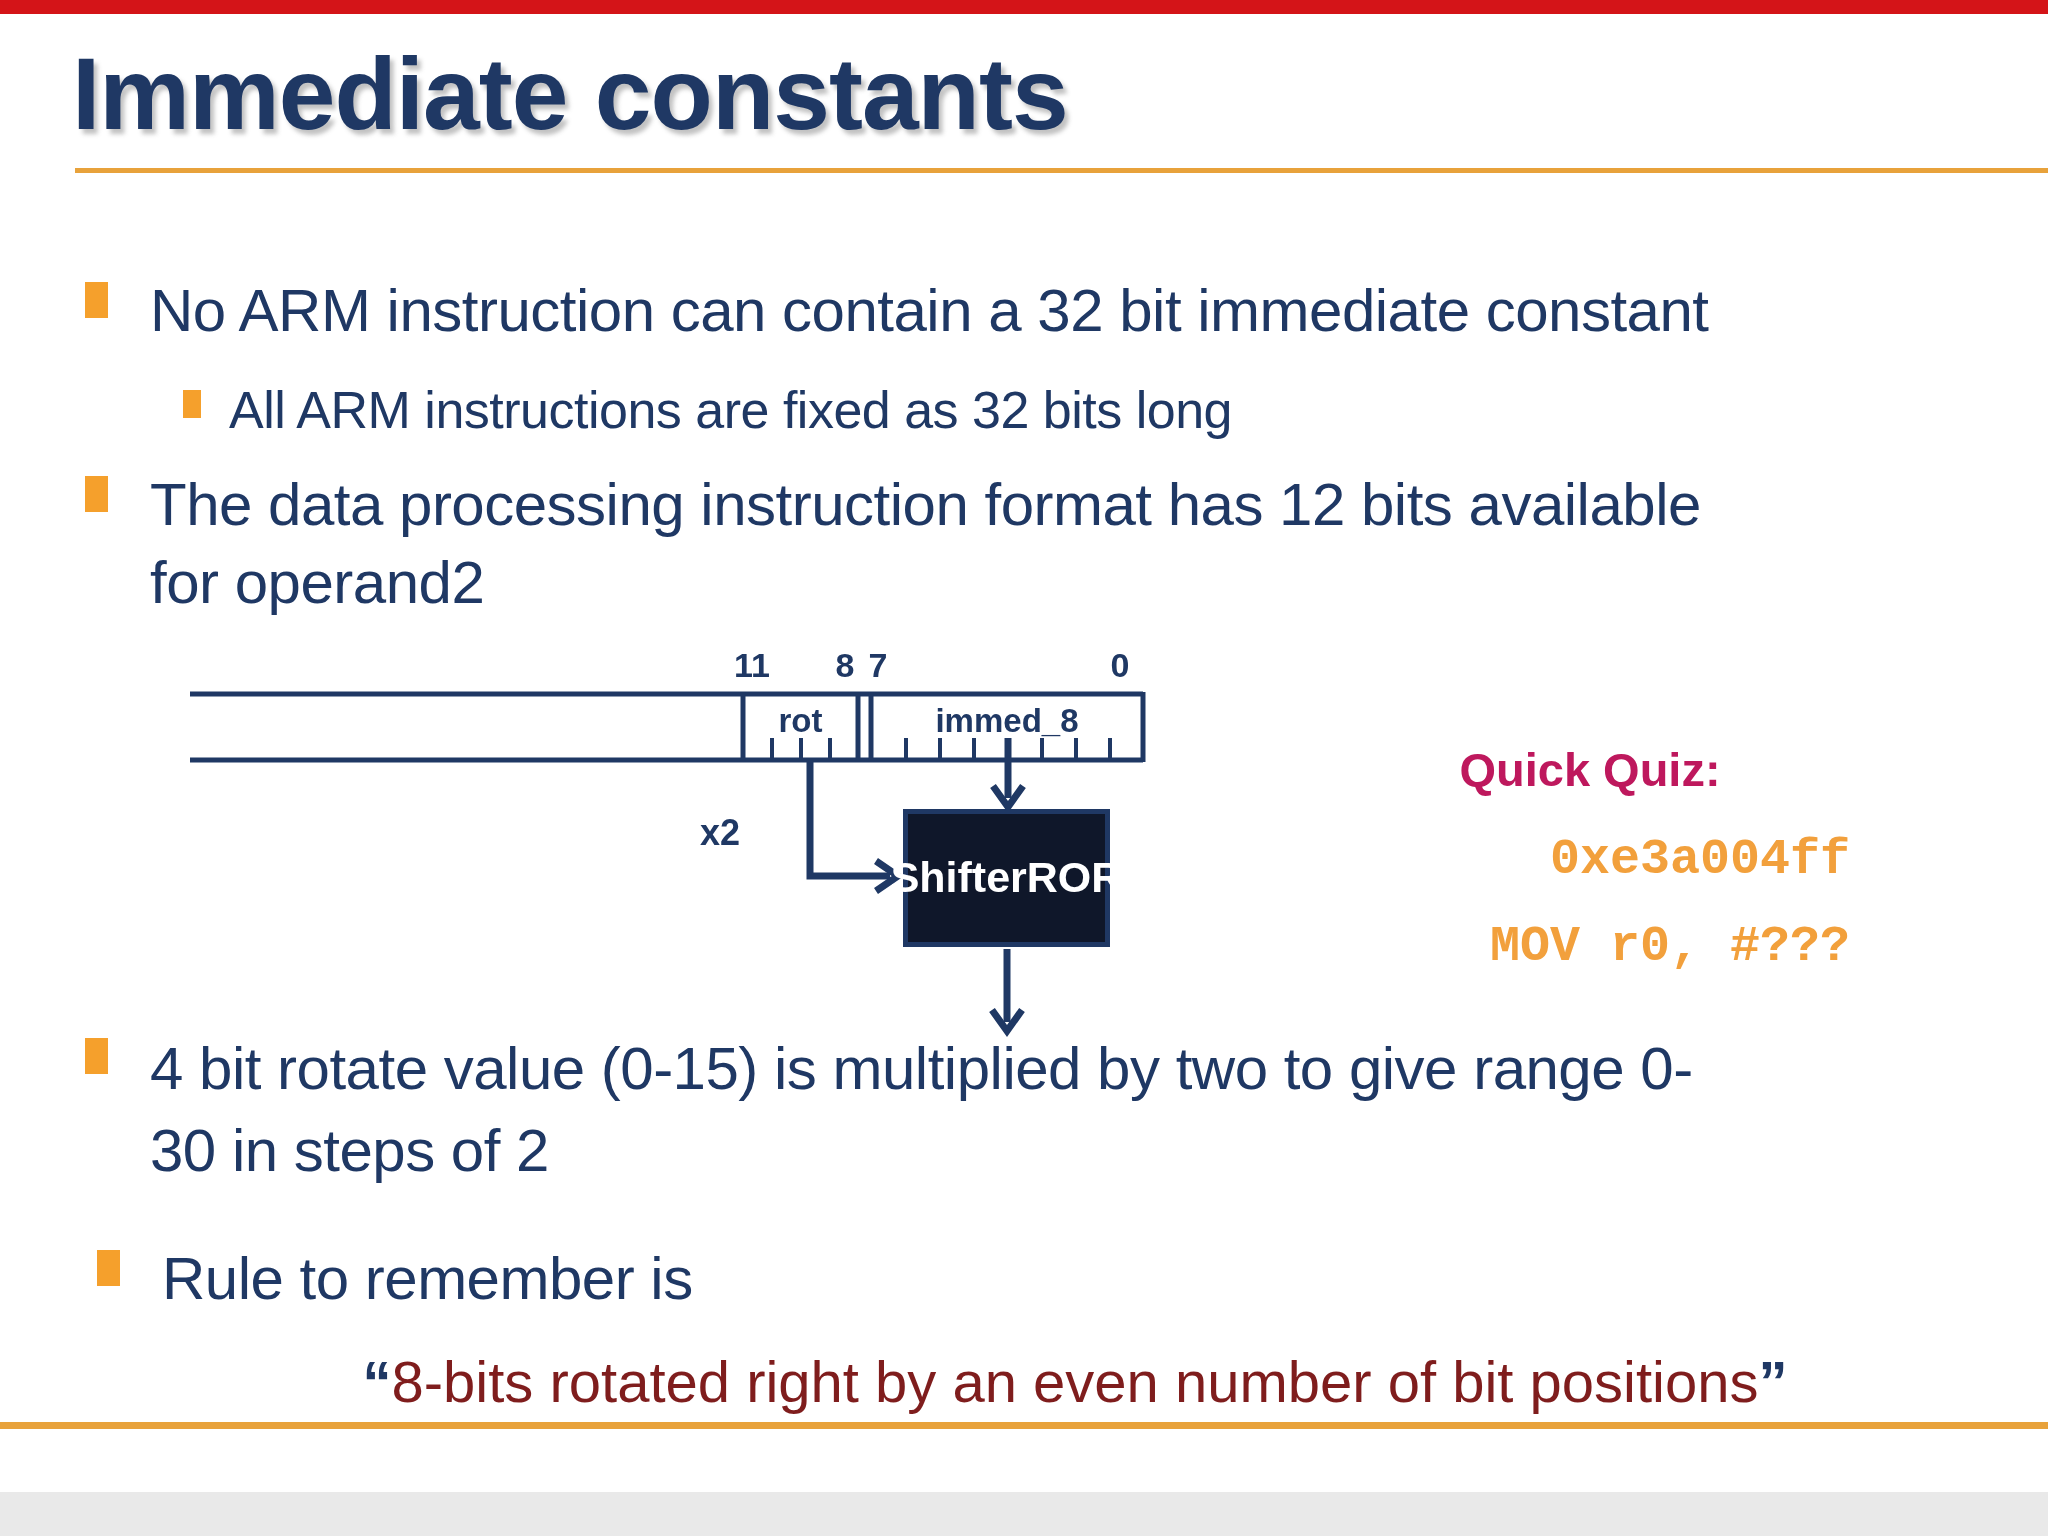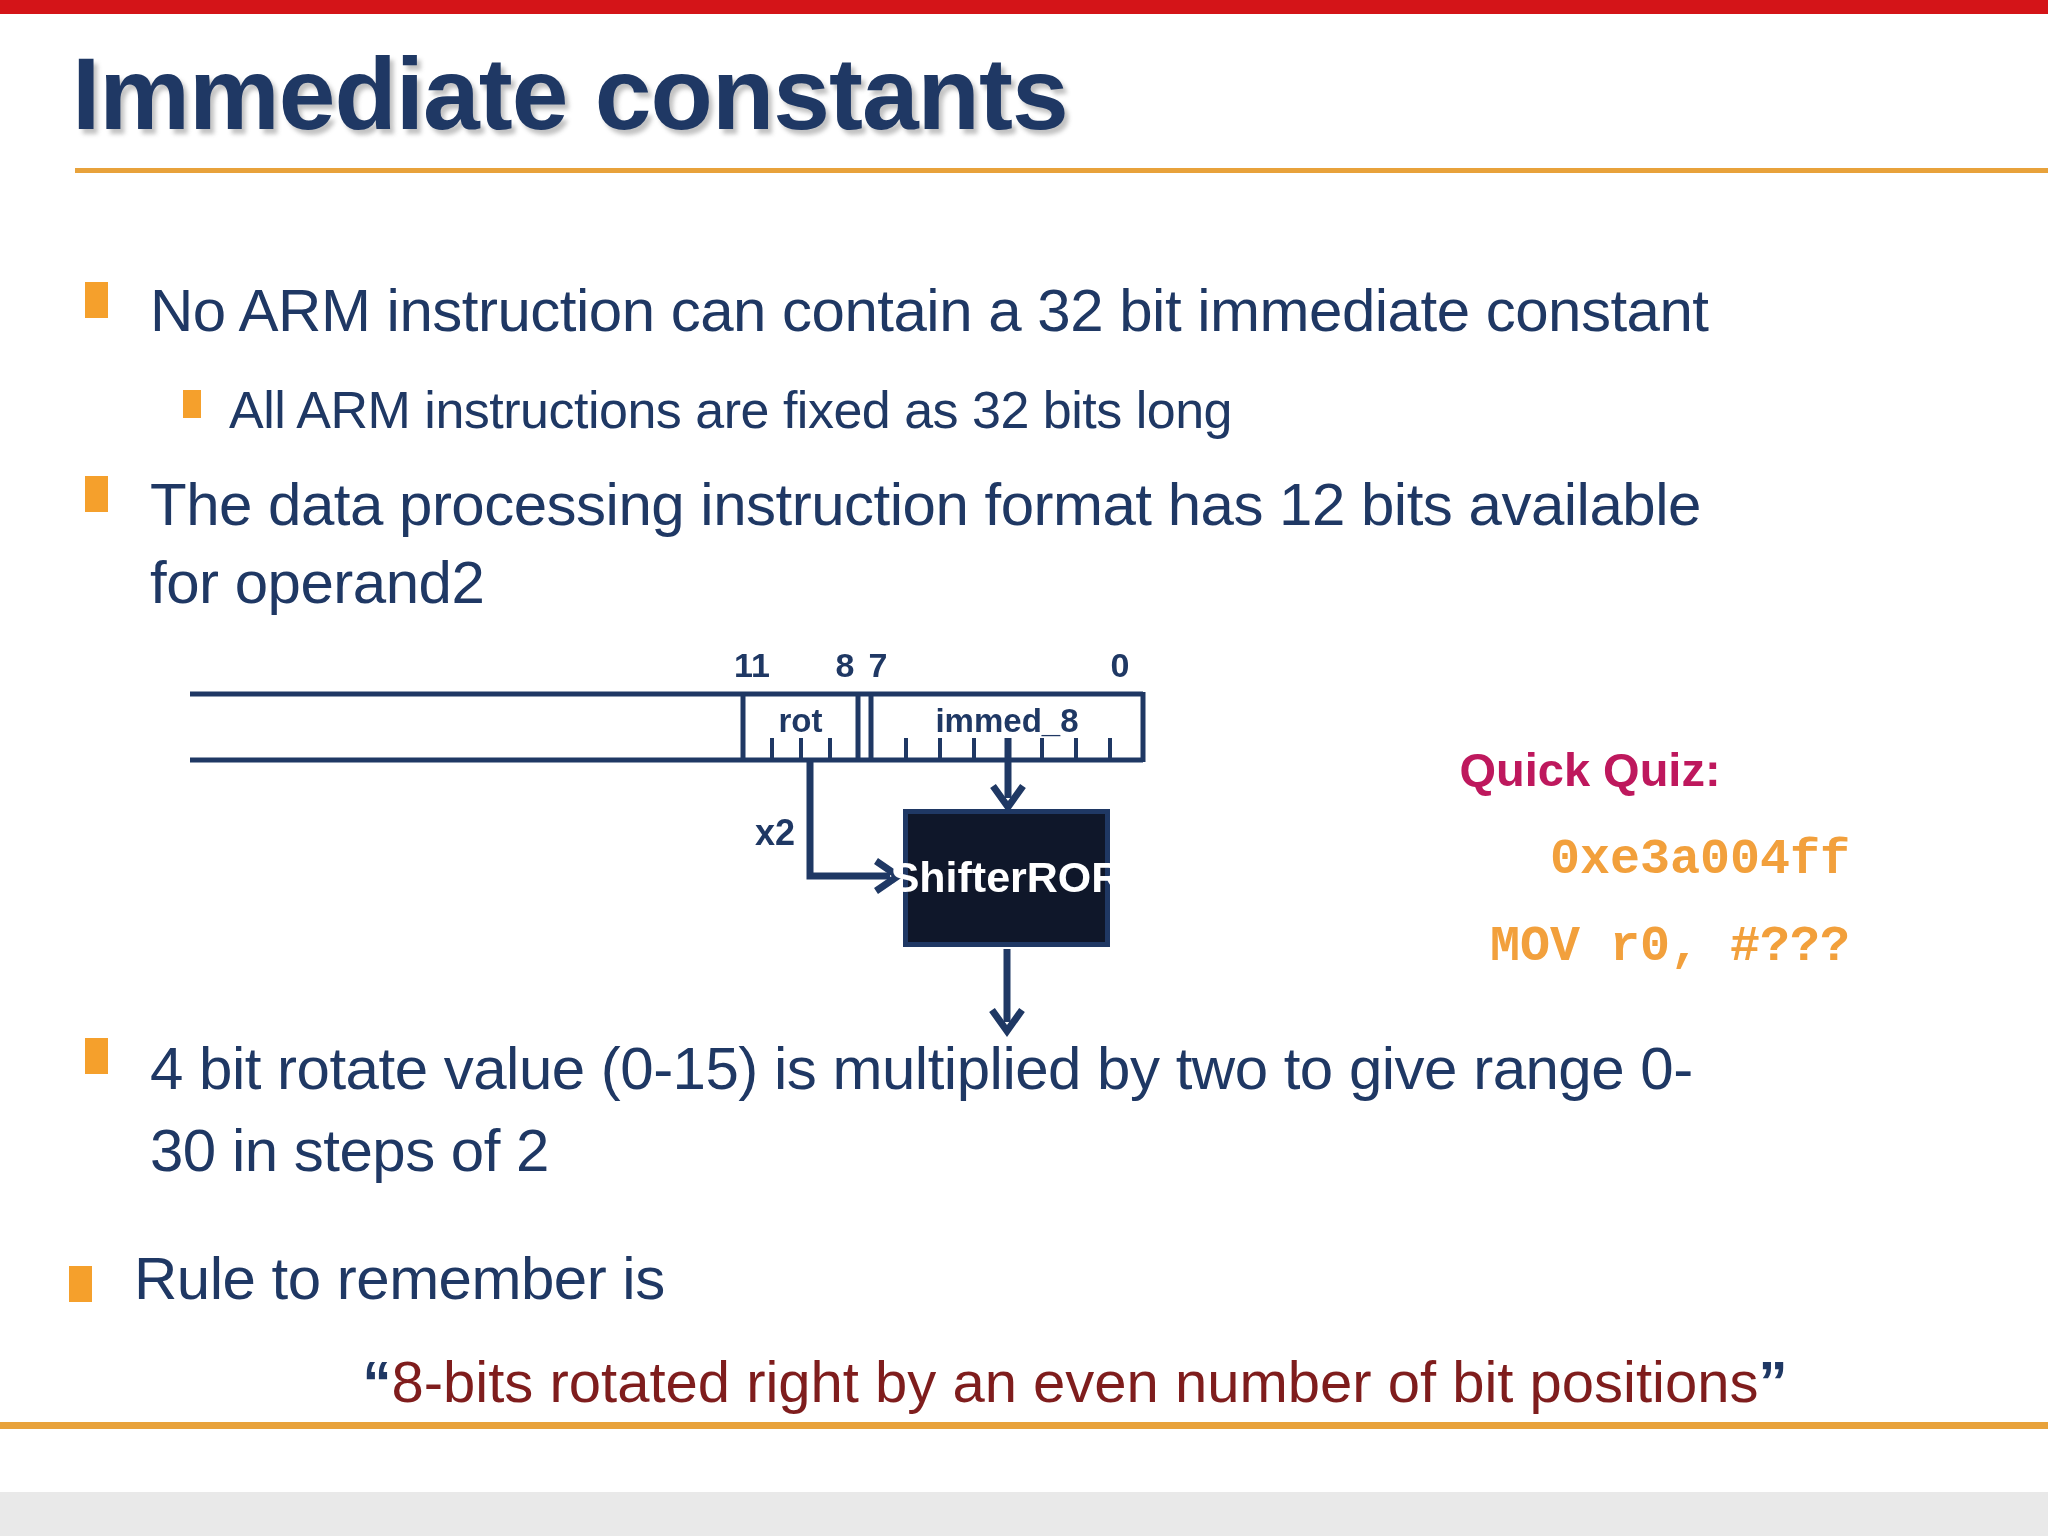--- a/index.html
+++ b/index.html
@@ -20,21 +20,21 @@
   
   .bullet-row{display:flex;align-items:flex-start;}
   .sq{background:#F5A02C;flex:0 0 auto;}
   .sq-l1{width:23px;height:36px;margin-top:10px;margin-right:42px;}
   .sq-l2{width:18px;height:28px;margin-top:10px;margin-right:28px;}
   .bt{font-size:60px;line-height:1.3;letter-spacing:-0.5px;white-space:nowrap;}
   .bt-sub{font-size:52px;letter-spacing:-0.5px;white-space:nowrap;}
   
   .bitlab{top:646px;height:42px;font-size:34px;font-weight:bold;text-align:center;width:60px;}
   .fieldlab{top:702px;font-size:33px;font-weight:bold;text-align:center;white-space:nowrap;}
-  .x2lab{left:700px;top:812px;width:95px;text-align:right;font-size:36px;font-weight:bold;}
+  .x2lab{left:700px;top:812px;width:95px;text-align:left;font-size:36px;font-weight:bold;}
   .shifter{
     left:903px;top:809px;width:207px;height:138px;box-sizing:border-box;
     background:#0f172a;border:5px solid #1F3864;display:flex;flex-direction:row;
     align-items:center;justify-content:center;color:#ffffff;font-size:43px;
     font-weight:bold;line-height:1.3;
   }
   
   .quiz-head{left:1330px;top:742px;width:520px;text-align:center;font-size:47px;
     font-weight:bold;color:#be185d;white-space:nowrap;}
   .quiz-code{left:1330px;width:520px;text-align:right;font-size:50px;font-weight:bold;
@@ -117,21 +117,21 @@
   <div class="abs quiz-code code2">MOV r0, #???</div>
 
   <div class="abs bullet-row" style="left:85px;top:1028px;">
     <div class="sq sq-l1"></div>
     <div class="bt" style="line-height:1.37;">
       <div>4 bit rotate value (0-15) is multiplied by two to give range 0-</div>
       <div>30 in steps of 2</div>
     </div>
   </div>
 
-  <div class="abs bullet-row" style="left:69px;top:1240px;align-items:center;">
+  <div class="abs bullet-row" style="left:97px;top:1240px;">
     <div class="sq sq-l1"></div>
     <div class="bt">Rule to remember is</div>
   </div>
 
   <div class="abs quote">
     <span class="qmark">“</span><span class="qtext">8-bits rotated right by an even number of bit positions</span><span class="qmark">”</span>
   </div>
 
   <div class="abs bottom-rule"></div>
 

